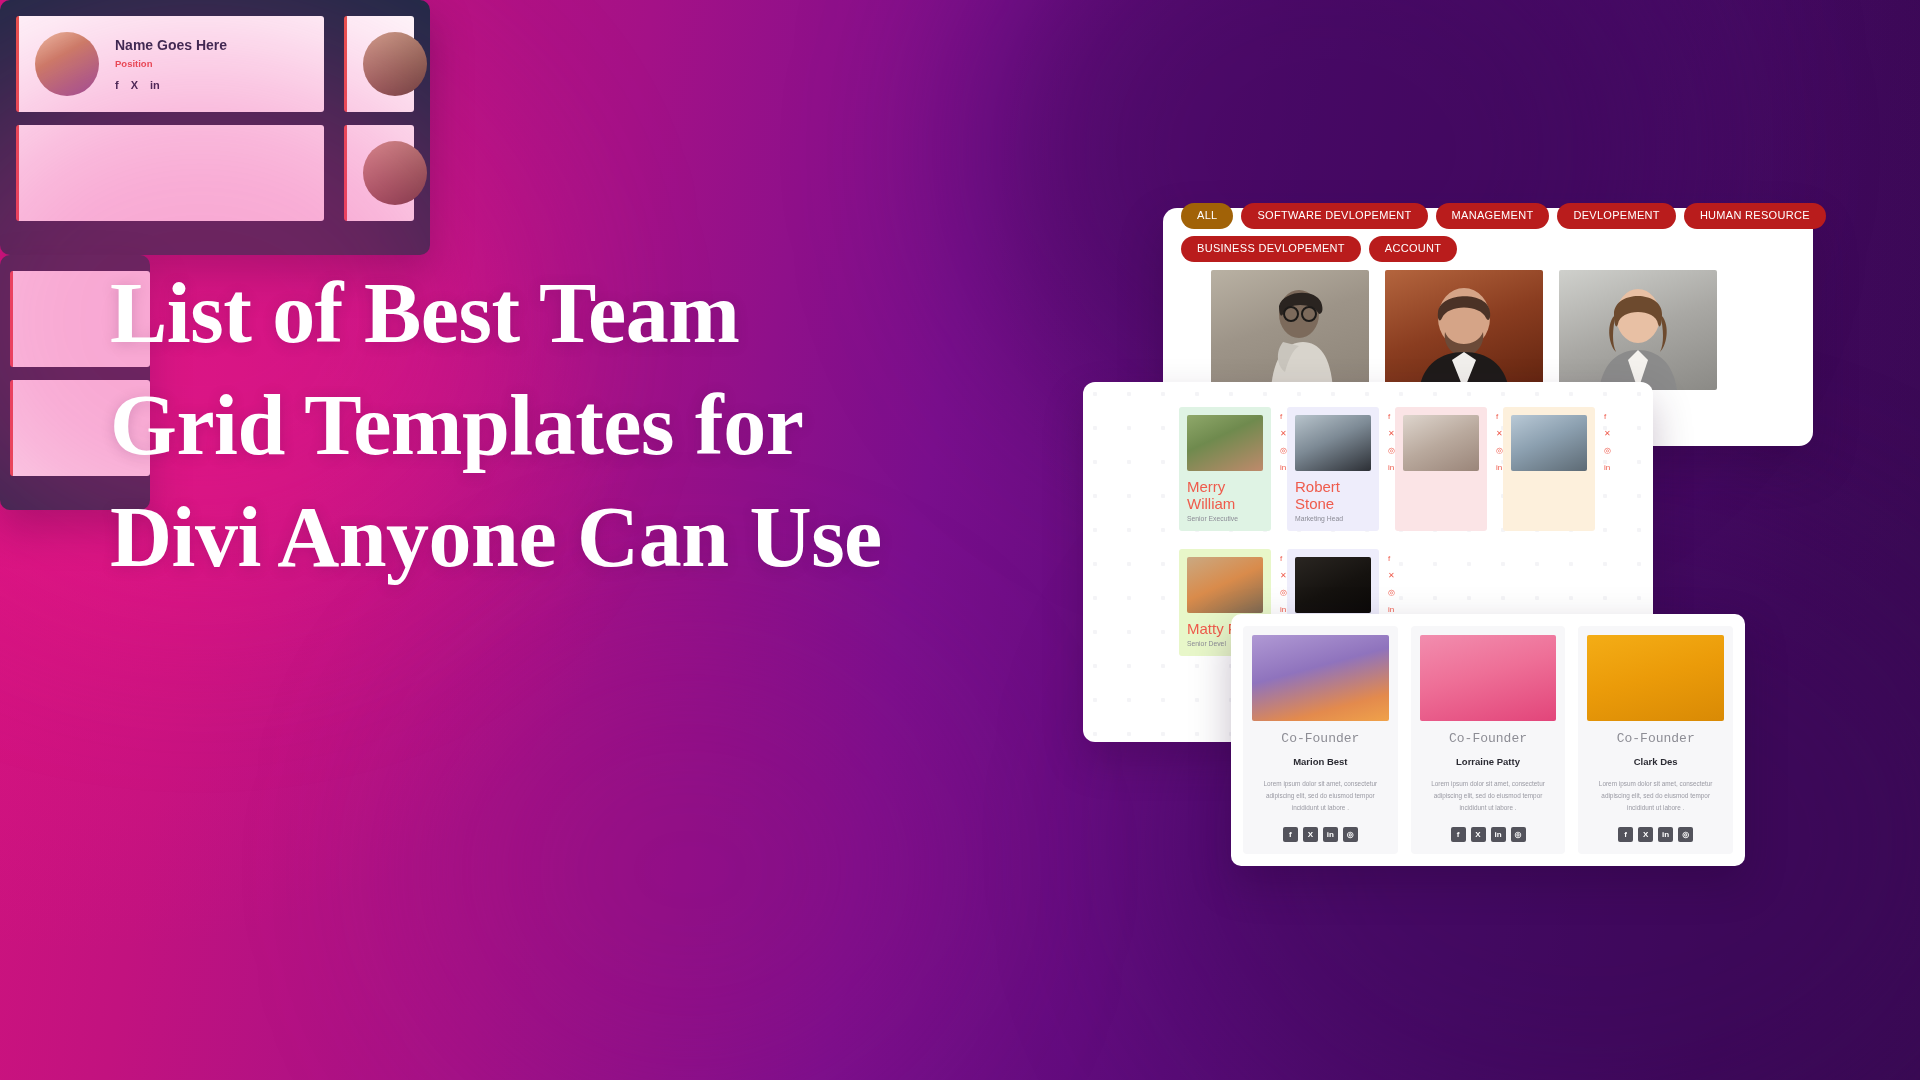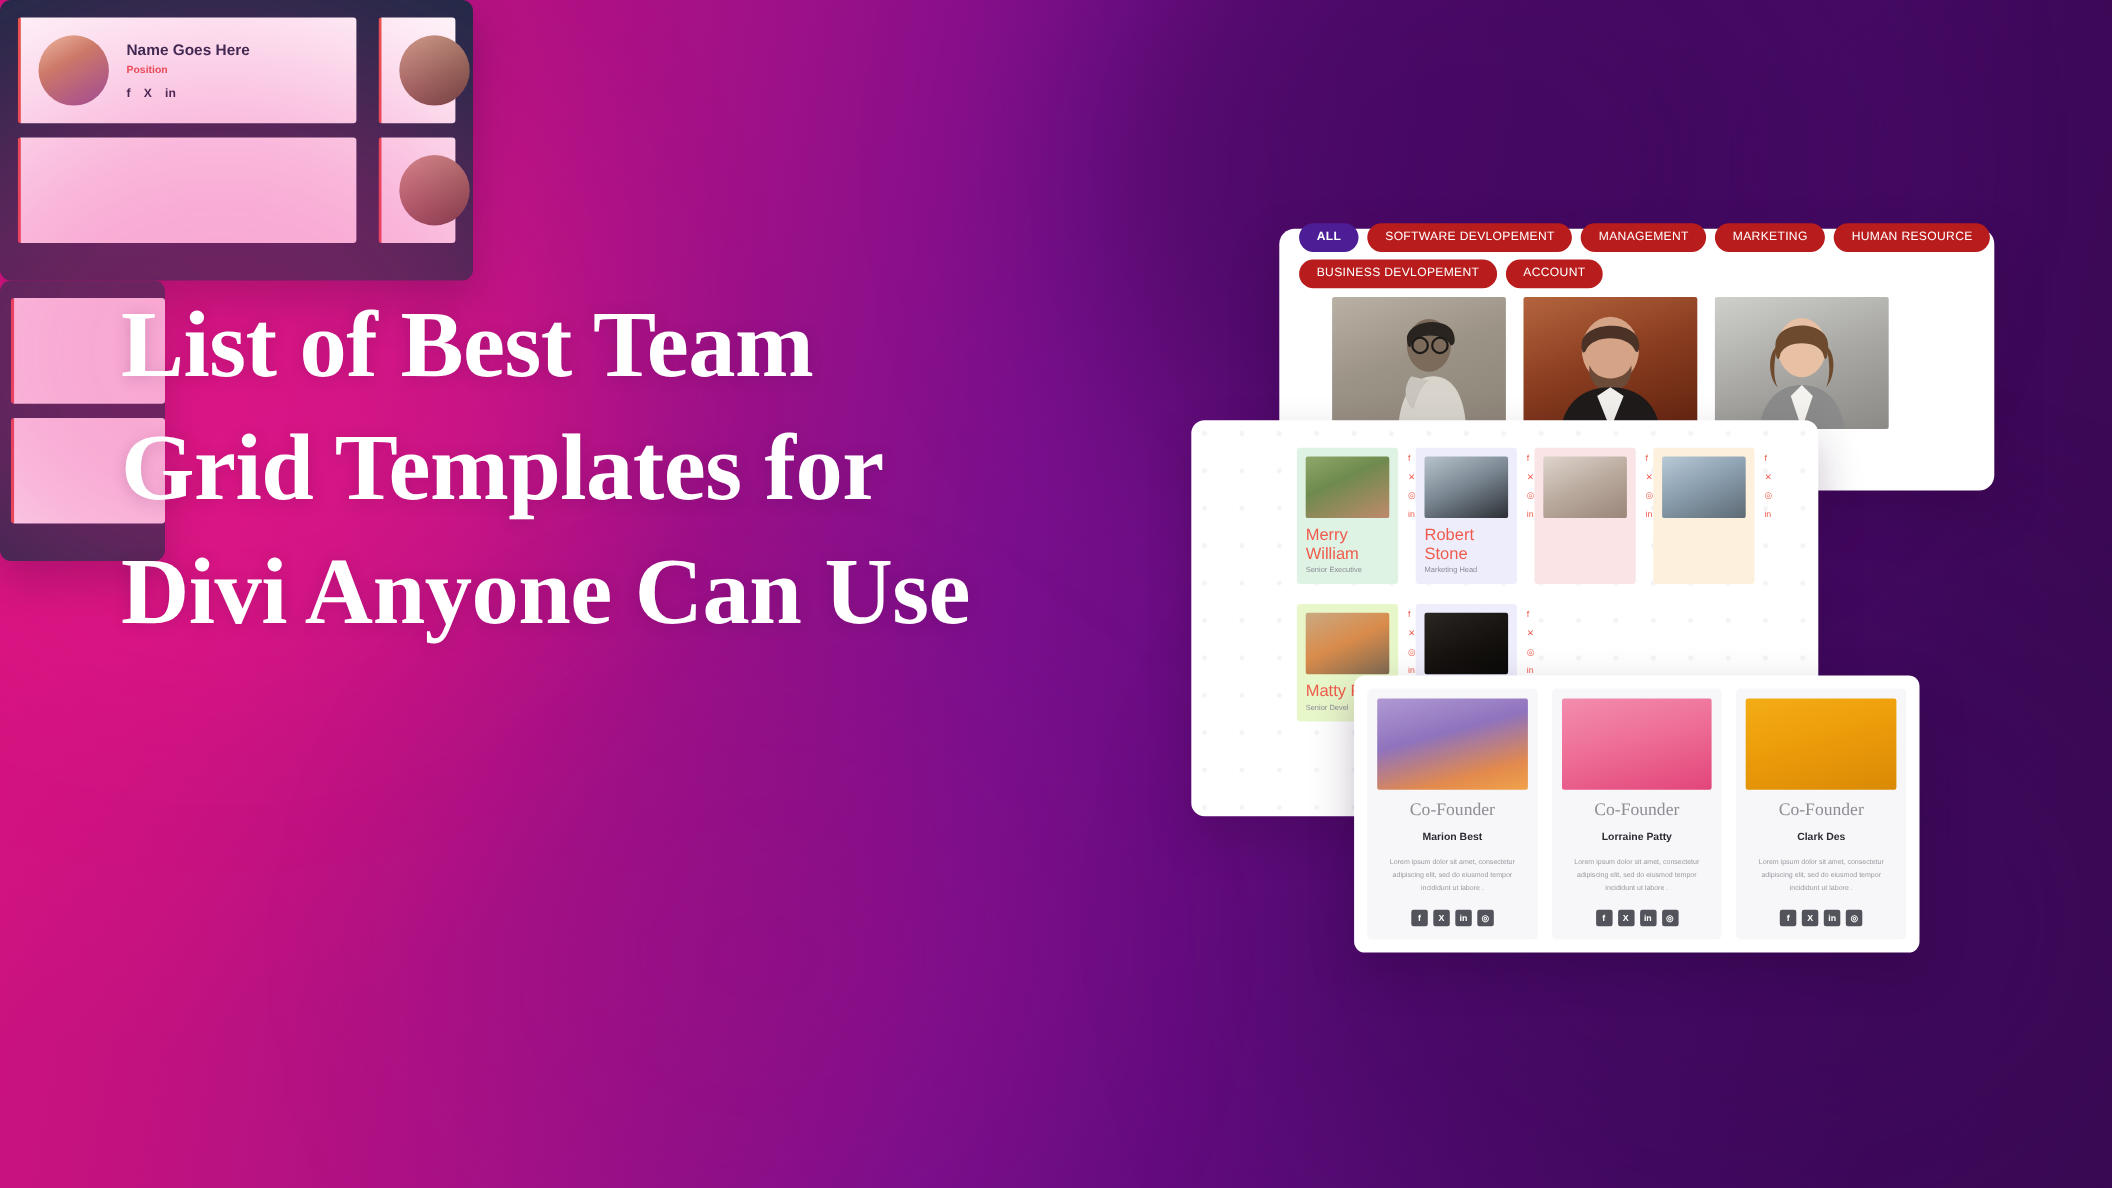--- a/index.html
+++ b/index.html
@@ -54,21 +54,21 @@
   .filter-btn {
     background: #b91c1c;
     color: #ffffff;
     font-size: 11px;
     letter-spacing: 0.3px;
     padding: 7px 16px 8px;
     border-radius: 16px;
     white-space: nowrap;
     line-height: 1;
   }
-  .filter-btn.active { background: #4c1d95; font-weight: bold; }
+  .filter-btn.active { background: #a16207; }
   #filter-photos {
     position: absolute; left: 48px; top: 62px;
     display: flex; gap: 16px;
   }
   .fp { width: 158px; height: 120px; border-radius: 2px; }
   .fp1 { background: linear-gradient(160deg,#b9b1a3 0%,#9d9488 45%,#8d8478 100%); }
   .fp2 { background: linear-gradient(160deg,#b4653e 0%,#8a3d20 48%,#61230f 100%); }
   .fp3 { background: linear-gradient(160deg,#cfd0cc 0%,#a9a8a4 50%,#8b8a86 100%); }
   .fp .silo { width: 100%; height: 100%; }
 
@@ -142,21 +142,21 @@
     flex: 1 1 0;
     background: #f7f7f9;
     border-radius: 4px;
     padding: 9px 9px 12px;
     display: flex; flex-direction: column; align-items: center;
   }
   .fthumb { width: 100%; height: 90px; border-radius: 2px; }
   .f1 { background: linear-gradient(165deg,#b099d4 0%,#8f73bd 40%,#e38a4d 78%,#f0a24a 100%); }
   .f2 { background: linear-gradient(165deg,#f28dae 0%,#ee6f97 45%,#e2457a 100%); }
   .f3 { background: linear-gradient(165deg,#f4ad16 0%,#eb9b09 48%,#d98a05 100%); }
-  .frole { font-size: 16px; color: #8d8d95; margin-top: 10px; font-family: Liberation Serif, serif; }
+  .frole { font-size: 13px; color: #8d8d95; margin-top: 10px; font-family: Liberation Mono, monospace; }
   .fname { font-size: 9.5px; font-weight: 800; color: #2b2b33; margin-top: 10px; }
   .fdesc { font-size: 6.4px; color: #9a9aa3; line-height: 1.85; text-align: center; margin-top: 11px; padding: 0 6px; }
   .fsoc { display: flex; gap: 5px; margin-top: 13px; }
   .fsoc span {
     width: 15px; height: 15px; border-radius: 2px; background: #53535c;
     color: #fff; font-size: 8px; line-height: 15px; text-align: center; font-weight: 700;
   }
 
   
   #panel-right {
@@ -181,21 +181,21 @@
   <div class="blob b3"></div>
   <div class="blob b4"></div>
 
   <h1 id="headline">List of Best Team Grid Templates for Divi Anyone Can Use</h1>
 
   <div class="panel" id="panel-filter">
     <div id="filter-row">
       <div class="filter-btn active">ALL</div>
       <div class="filter-btn">SOFTWARE DEVLOPEMENT</div>
       <div class="filter-btn">MANAGEMENT</div>
-      <div class="filter-btn">MARKETING</div>
+      <div class="filter-btn">DEVLOPEMENT</div>
       <div class="filter-btn">HUMAN RESOURCE</div>
       <div class="filter-btn">BUSINESS DEVLOPEMENT</div>
       <div class="filter-btn">ACCOUNT</div>
     </div>
     <div id="filter-photos">
       <div class="fp fp1">
         <svg class="silo" viewBox="0 0 158 120" width="158" height="120" aria-hidden="true">
           <rect width="158" height="120" fill="none"></rect>
           <ellipse cx="88" cy="44" rx="20" ry="24" fill="#7c6a5b"></ellipse>
           <path d="M68 36c4-16 36-18 42-4 3 8 1 12-2 12-6-12-32-12-36 0-2 4-4 0-4-8z" fill="#2a2420"></path>

